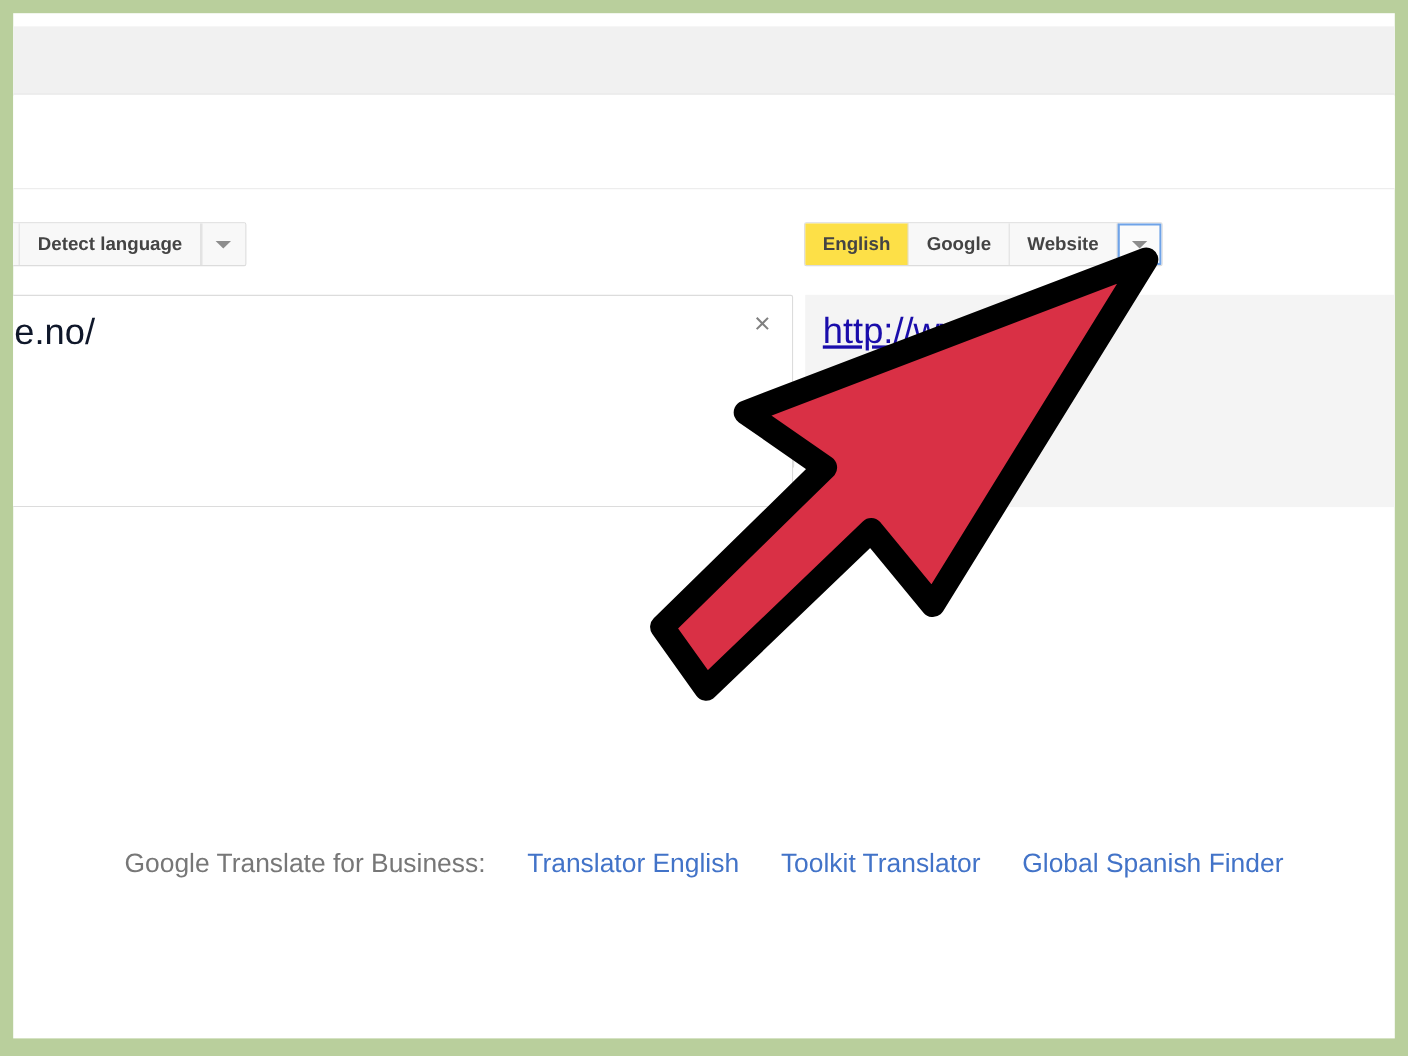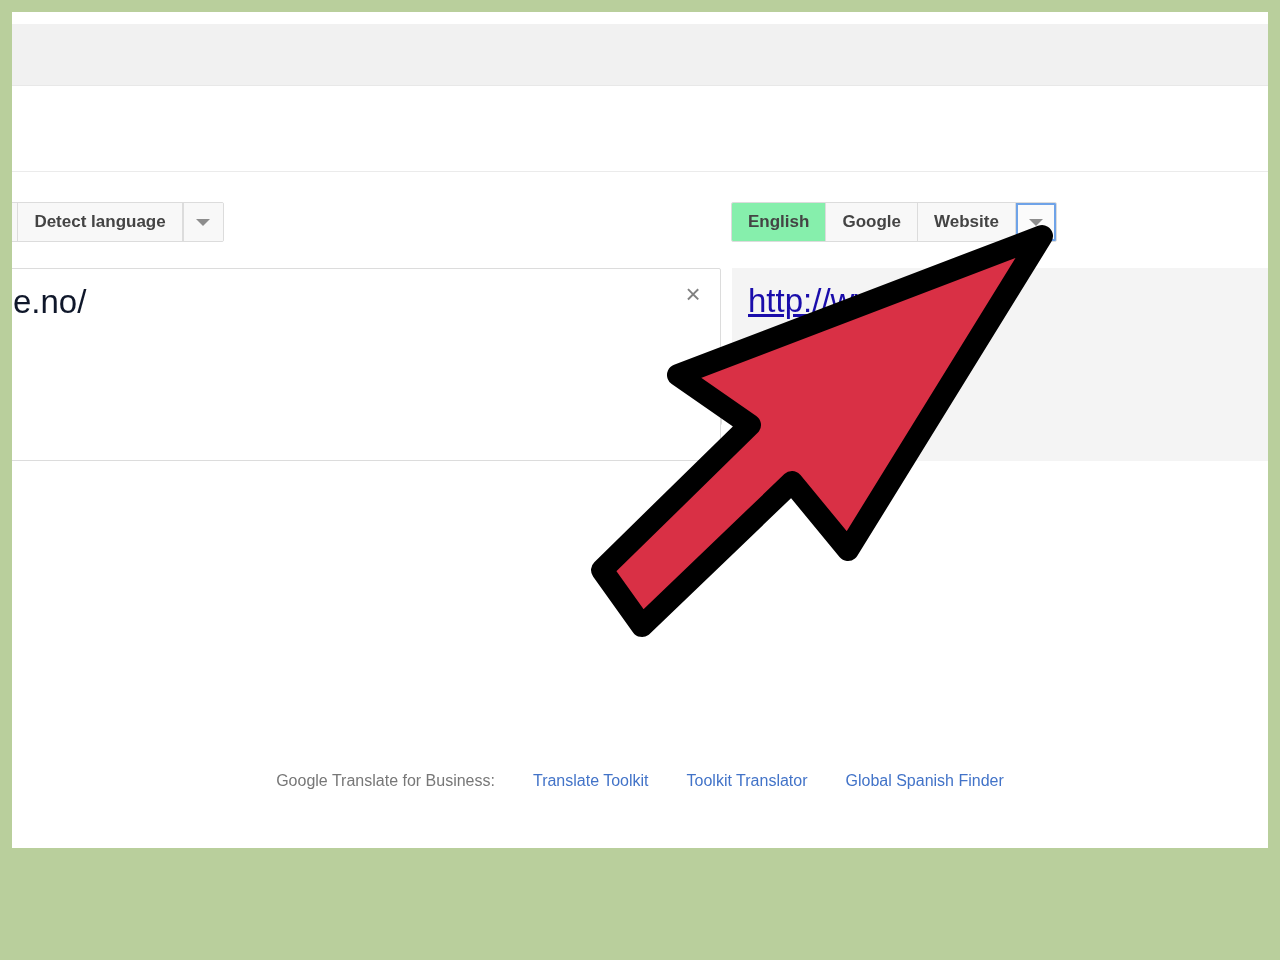--- a/index.html
+++ b/index.html
@@ -17,21 +17,21 @@
     height: 960px;
     background: #b9cf9c;
   }
 
   
   #page {
     position: absolute;
     left: 12px;
     top: 12px;
     width: 1256px;
-    height: 836px;
+    height: 932px;
     background: #ffffff;
     overflow: hidden;
   }
 
   
   #top-gray-band {
     position: absolute;
     left: 0; top: 12px;
     width: 1256px; height: 62px;
     background: #f1f1f1;
@@ -75,21 +75,21 @@
     padding: 0 16px;
     font-size: 17px;
     font-weight: bold;
     color: #444;
     background: #f8f8f8;
     border-right: 1px solid #dcdcdc;
     white-space: nowrap;
     cursor: pointer;
   }
   .lang-btn:last-child { border-right: none; }
-  .lang-btn.selected { background: #86efac; }
+  .lang-btn.selected { background: #fde047; }
 
   .drop-btn {
     display: flex;
     align-items: center;
     justify-content: center;
     width: 40px;
     background: #f8f8f8;
     cursor: pointer;
   }
   .caret {
@@ -212,21 +212,21 @@
 
   
   #footer {
     position: absolute;
     left: 0; top: 760px;
     width: 1256px;
     display: flex;
     align-items: baseline;
     justify-content: center;
     gap: 38px;
-    font-size: 16px;
+    font-size: 24px;
   }
   #footer-label { color: #777; }
   .footer-link {
     color: #4273c8;
     text-decoration: none;
     cursor: pointer;
   }
 
   
   #cursor {
@@ -283,21 +283,21 @@
       <div id="source-text">e.no/</div>
       <div id="clear-btn">×</div>
     </div>
 
     <div id="result-pane">
       <span id="result-link">http://ww            no/</span>
     </div>
 
     <div id="footer">
       <span id="footer-label">Google Translate for Business:</span>
-      <span class="footer-link">Translate Toolkit</span>
+      <span class="footer-link">Translator English</span>
       <span class="footer-link">Toolkit Translator</span>
       <span class="footer-link">Global Spanish Finder</span>
     </div>
 
   </div>
 
   <svg id="cursor" viewBox="0 0 500 440">
     <path d="M462 16
              L 98 155
              L 170 205

